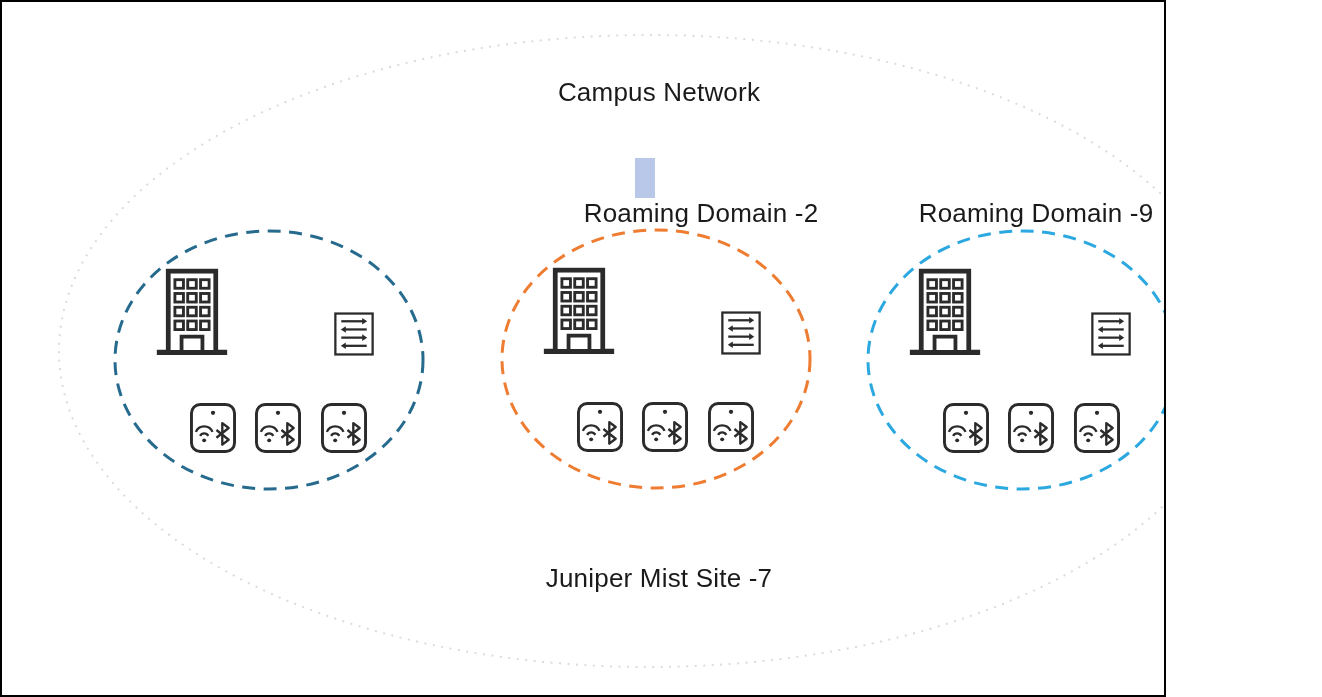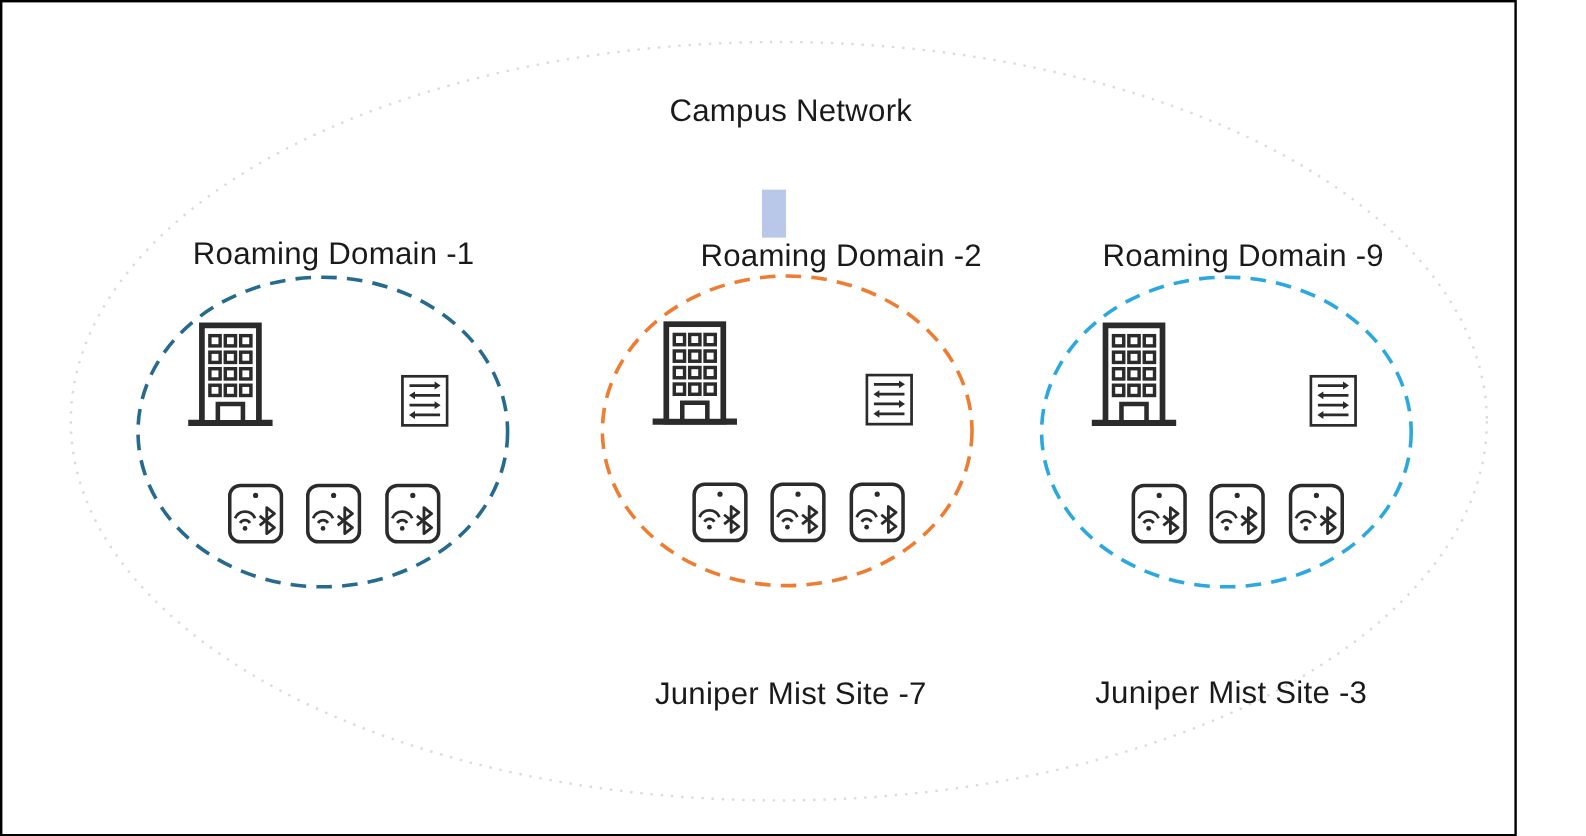--- a/index.html
+++ b/index.html
@@ -2,21 +2,21 @@
 <html style="--outer-ellipse: #DBDBDB; --icon-stroke: #2B2B2B; --text: #1A1A1A; --cursor-highlight: #B9C8E9; --page-border: #000000; --background: #FFFFFF;"><head>
 <meta charset="utf-8">
 <style>
   html, body {
     margin: 0;
     padding: 0;
     background: #fff;
   }
   .canvas {
     position: relative;
-    width: 1264px;
+    width: 1166px;
     height: 697px;
     box-sizing: border-box;
     background: var(--background, #ffffff);
     border: 2px solid var(--page-border, #000000);
     font-family: "Liberation Sans", sans-serif;
     overflow: hidden;
     text-decoration: underline;
   }
   svg.diagram {
     position: absolute;
@@ -115,22 +115,20 @@
       <use href="#sym-building" x="905" y="266" width="76" height="88" class="icon"></use>
       <use href="#sym-switch" x="1089" y="310" width="40" height="44" class="icon"></use>
       <use href="#sym-ap" x="940.5" y="400.5" width="47" height="51" class="icon"></use>
       <use href="#sym-ap" x="1005.5" y="400.5" width="47" height="51" class="icon"></use>
       <use href="#sym-ap" x="1071.5" y="400.5" width="47" height="51" class="icon"></use>
     </g>
   </svg>
 
   <div class="label" style="left:657px; top:75px;">Campus Network</div>
 
-  <div class="label" style="left:276px; top:194px;">Roaming Domain -1</div>
   <div class="label" style="left:655px; top:196px;margin-left:44px;">Roaming Domain -2</div>
   <div class="label" style="left:1034px; top:196px;">Roaming Domain -9</div>
 
   <div class="label" style="left:657px; top:561px;">Juniper Mist Site -7</div>
-  <div class="label" style="left:1024px; top:560px;">Juniper Mist Site -3</div>
 
   <div class="cursor-highlight"></div>
 
 </div>
 
 </body></html>

